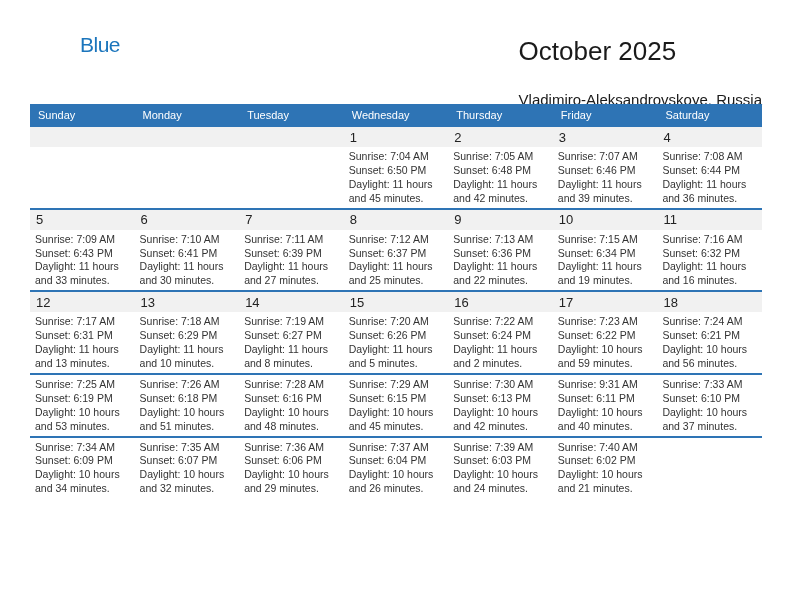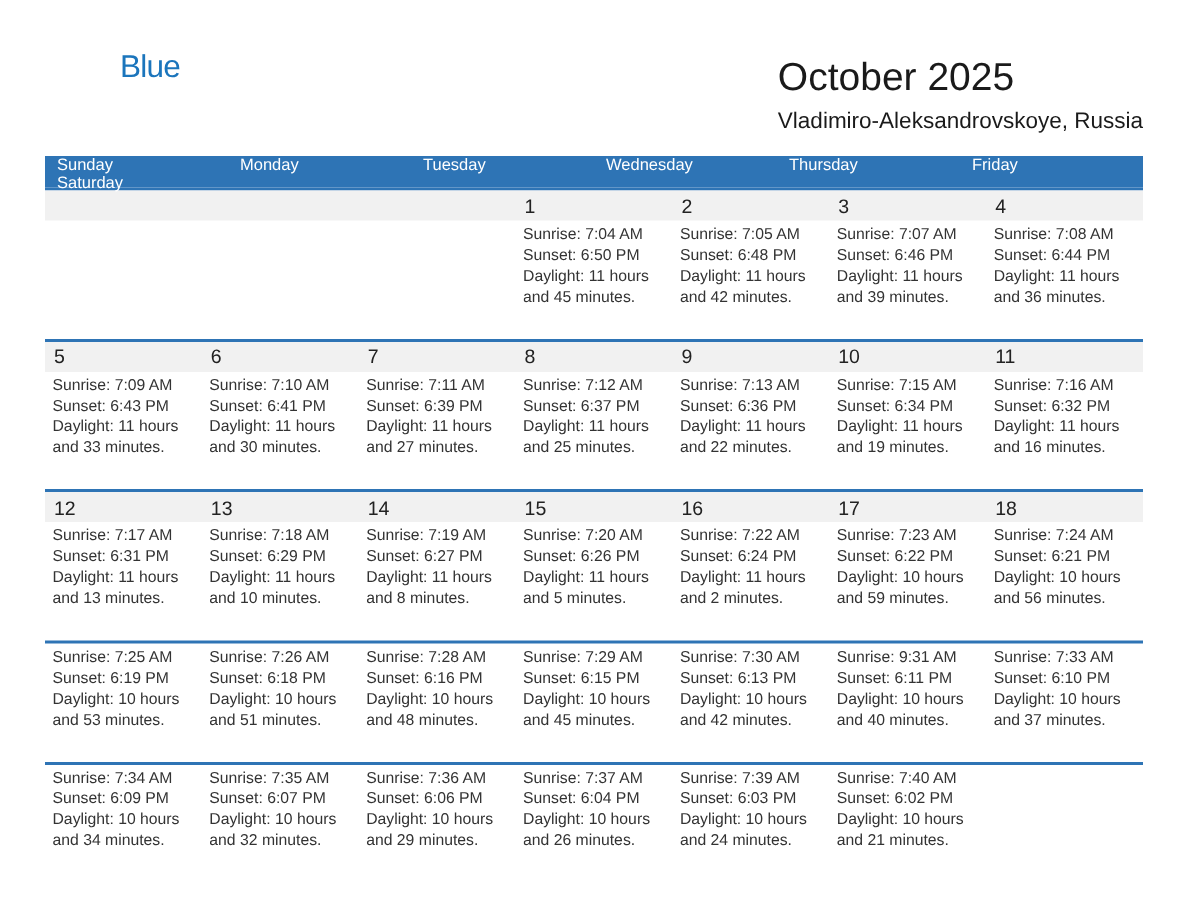--- a/index.html
+++ b/index.html
@@ -16,34 +16,34 @@
     width:792px;height:612px;background:#ffffff;position:relative;
     font-family:"Liberation Sans", sans-serif;overflow:hidden;
   }
   .logo{position:absolute;left:30px;top:37px;line-height:1;}
   .logo-line1{display:flex;align-items:flex-start;}
   .logo-general{font-size:21px;font-weight:600;color:#111111;letter-spacing:-0.5px;}
   .logo-tri{display:inline-block;margin-left:2px;margin-top:1px;}
   .logo-blue-text{font-size:21px;font-weight:400;color:var(--logo-blue);letter-spacing:-0.5px;margin-left:50px;margin-top:-3px;}
   .titleblock{position:absolute;right:30px;top:36px;}
   .month-title{font-size:26px;color:var(--text-dark);}
-  .location-subtitle{font-size:15px;color:var(--text-dark);margin-top:5px;}
+  .location-subtitle{font-size:15px;color:var(--text-dark);margin-top:24px;}
   .calendar{position:absolute;left:30px;top:104px;width:732px;}
   .weekday-row{
-    display:grid;grid-template-columns:repeat(6,1fr);
+    display:grid;grid-template-columns:repeat(7,1fr);
     background:var(--header-bg);height:21px;align-items:center;
   }
   .weekday-cell{color:#ffffff;font-size:11px;padding-left:8px;}
   .week{border-top:2px solid var(--divider);}
   .band{
     display:grid;grid-template-columns:repeat(7,1fr);
     background:var(--band-bg);height:20px;align-items:center;
   }
   .band-cell{font-size:13px;color:#222222;padding-left:6px;}
-  .details{display:grid;grid-template-columns:repeat(7,1fr);padding:2px 0 20px 0;}
+  .details{display:grid;grid-template-columns:repeat(7,1fr);padding:2px 0 2px 0;}
   .detail-cell{padding:1px 3px 0 5px;font-size:10.5px;line-height:13.9px;color:var(--text-detail);}
   .detail-cell div{white-space:nowrap;overflow:hidden;}
 </style>
 </head>
 <body>
 
 <div class="logo">
   <div class="logo-blue-text">Blue</div>
 </div>
 

